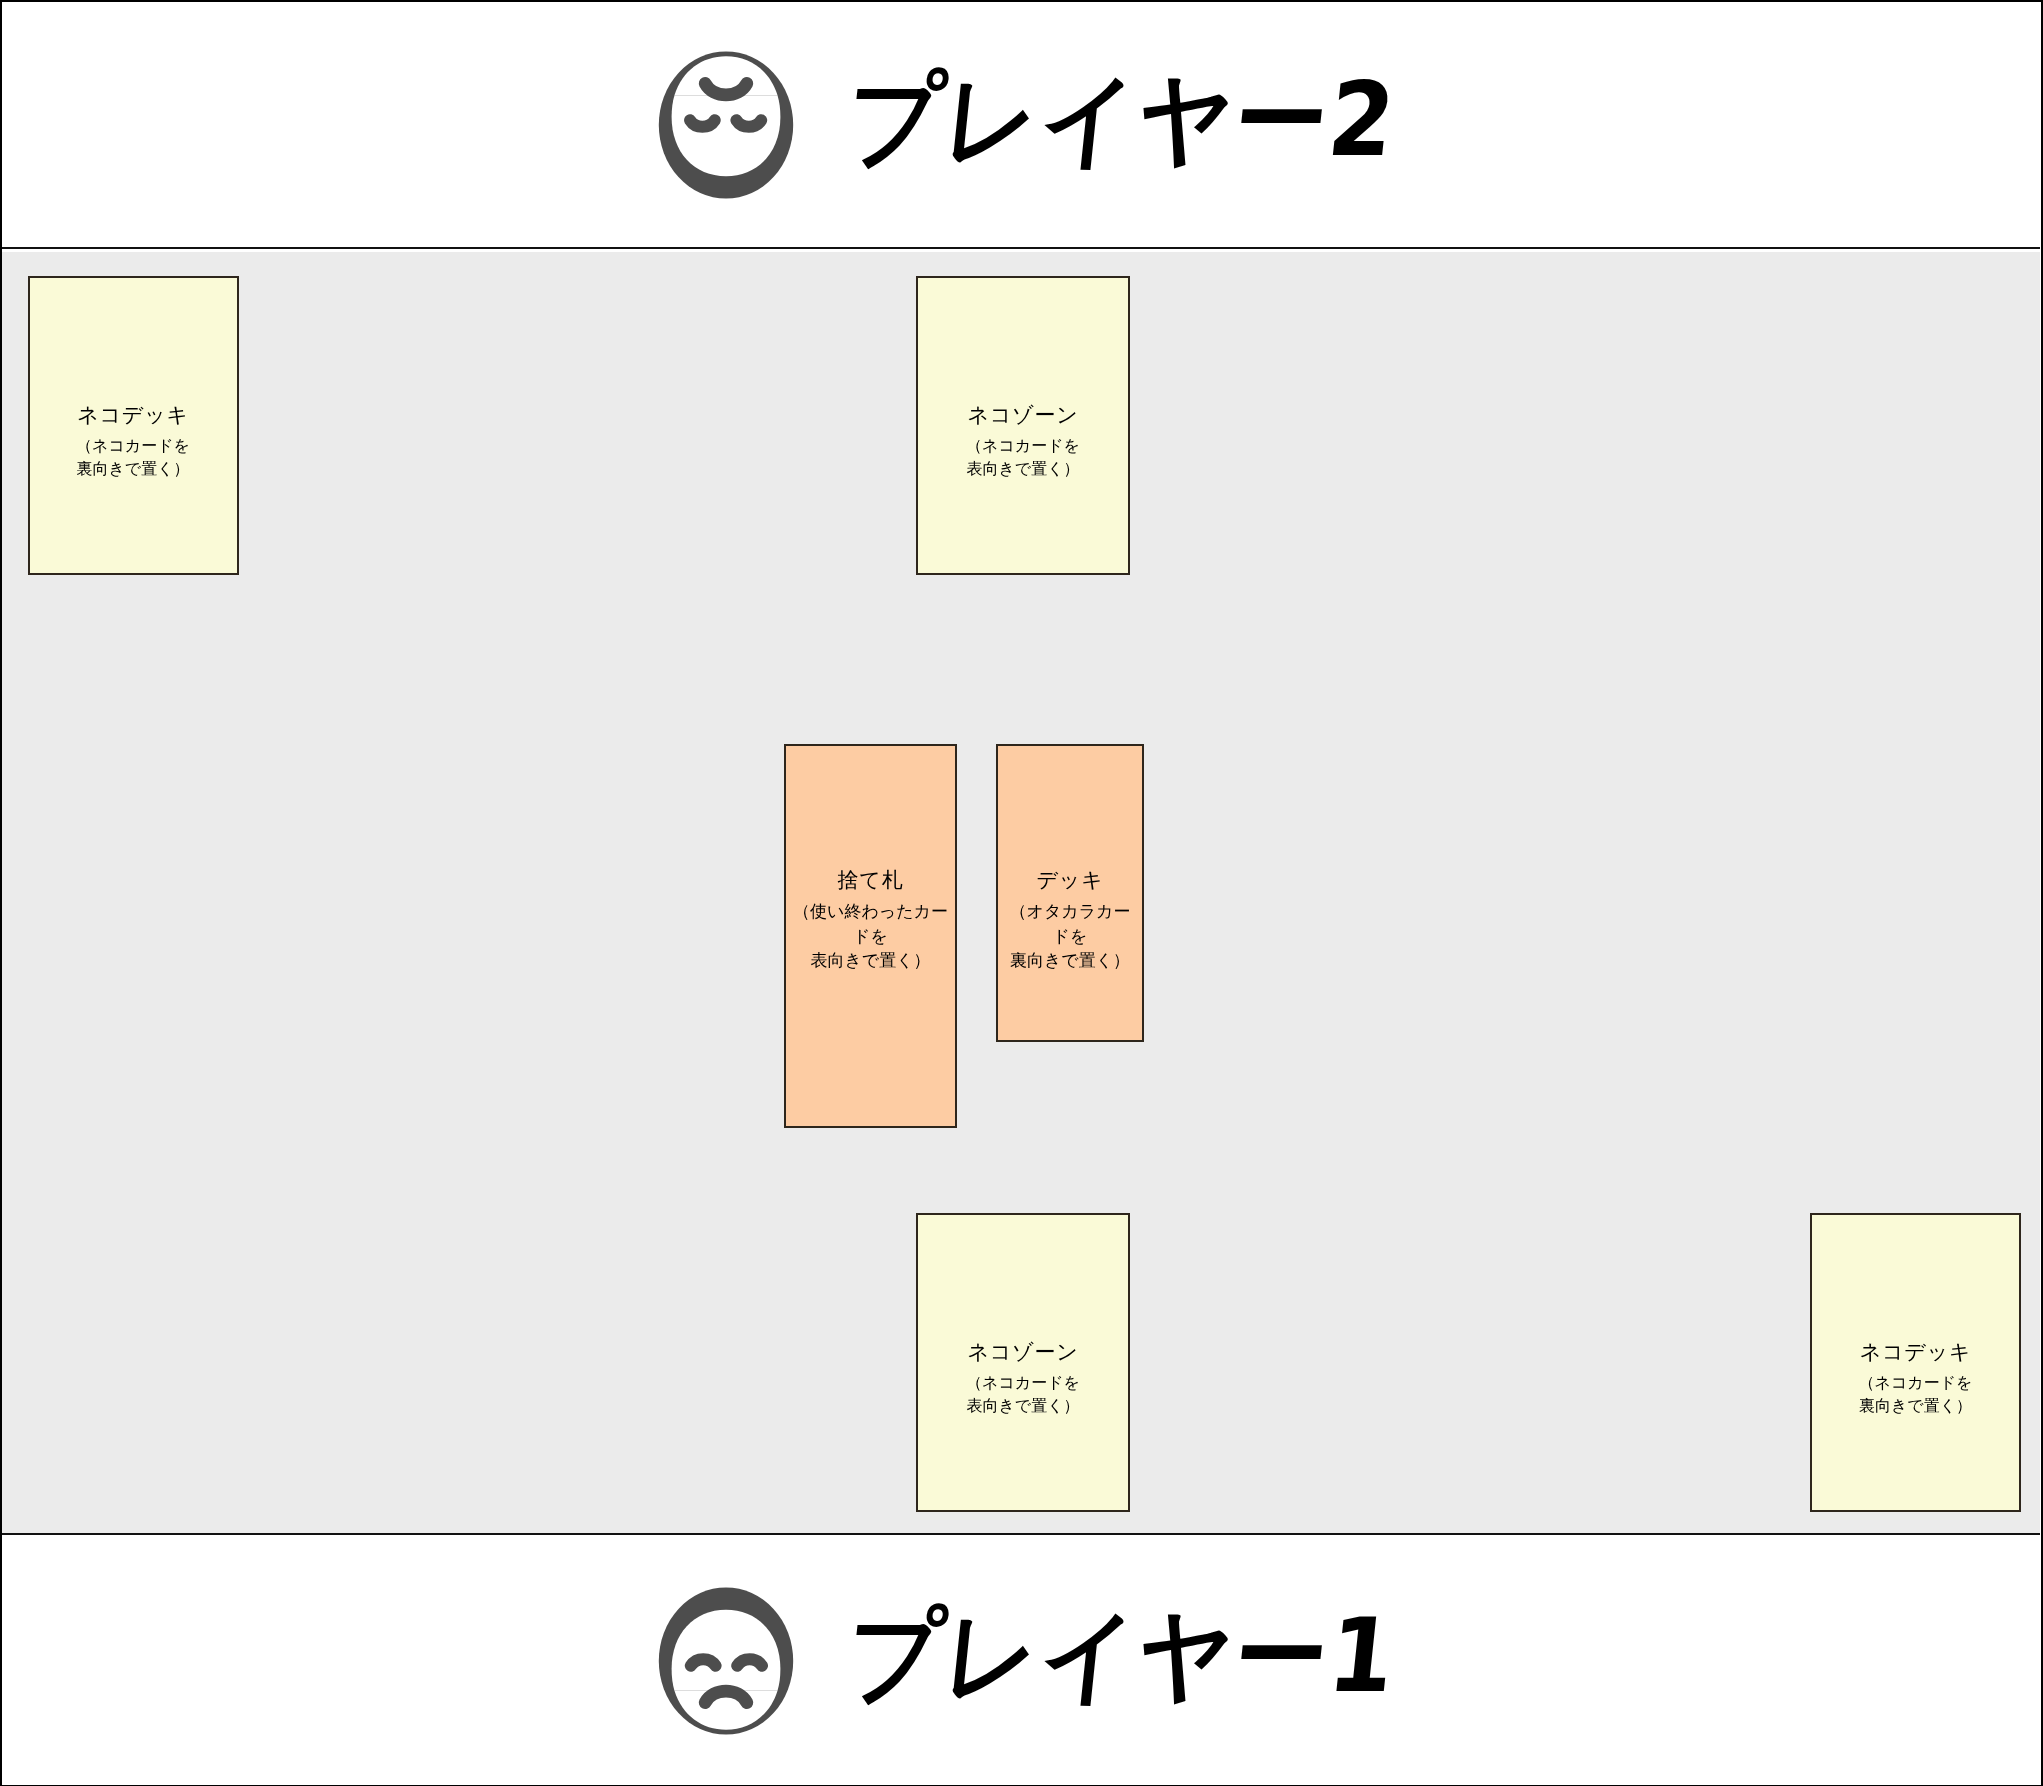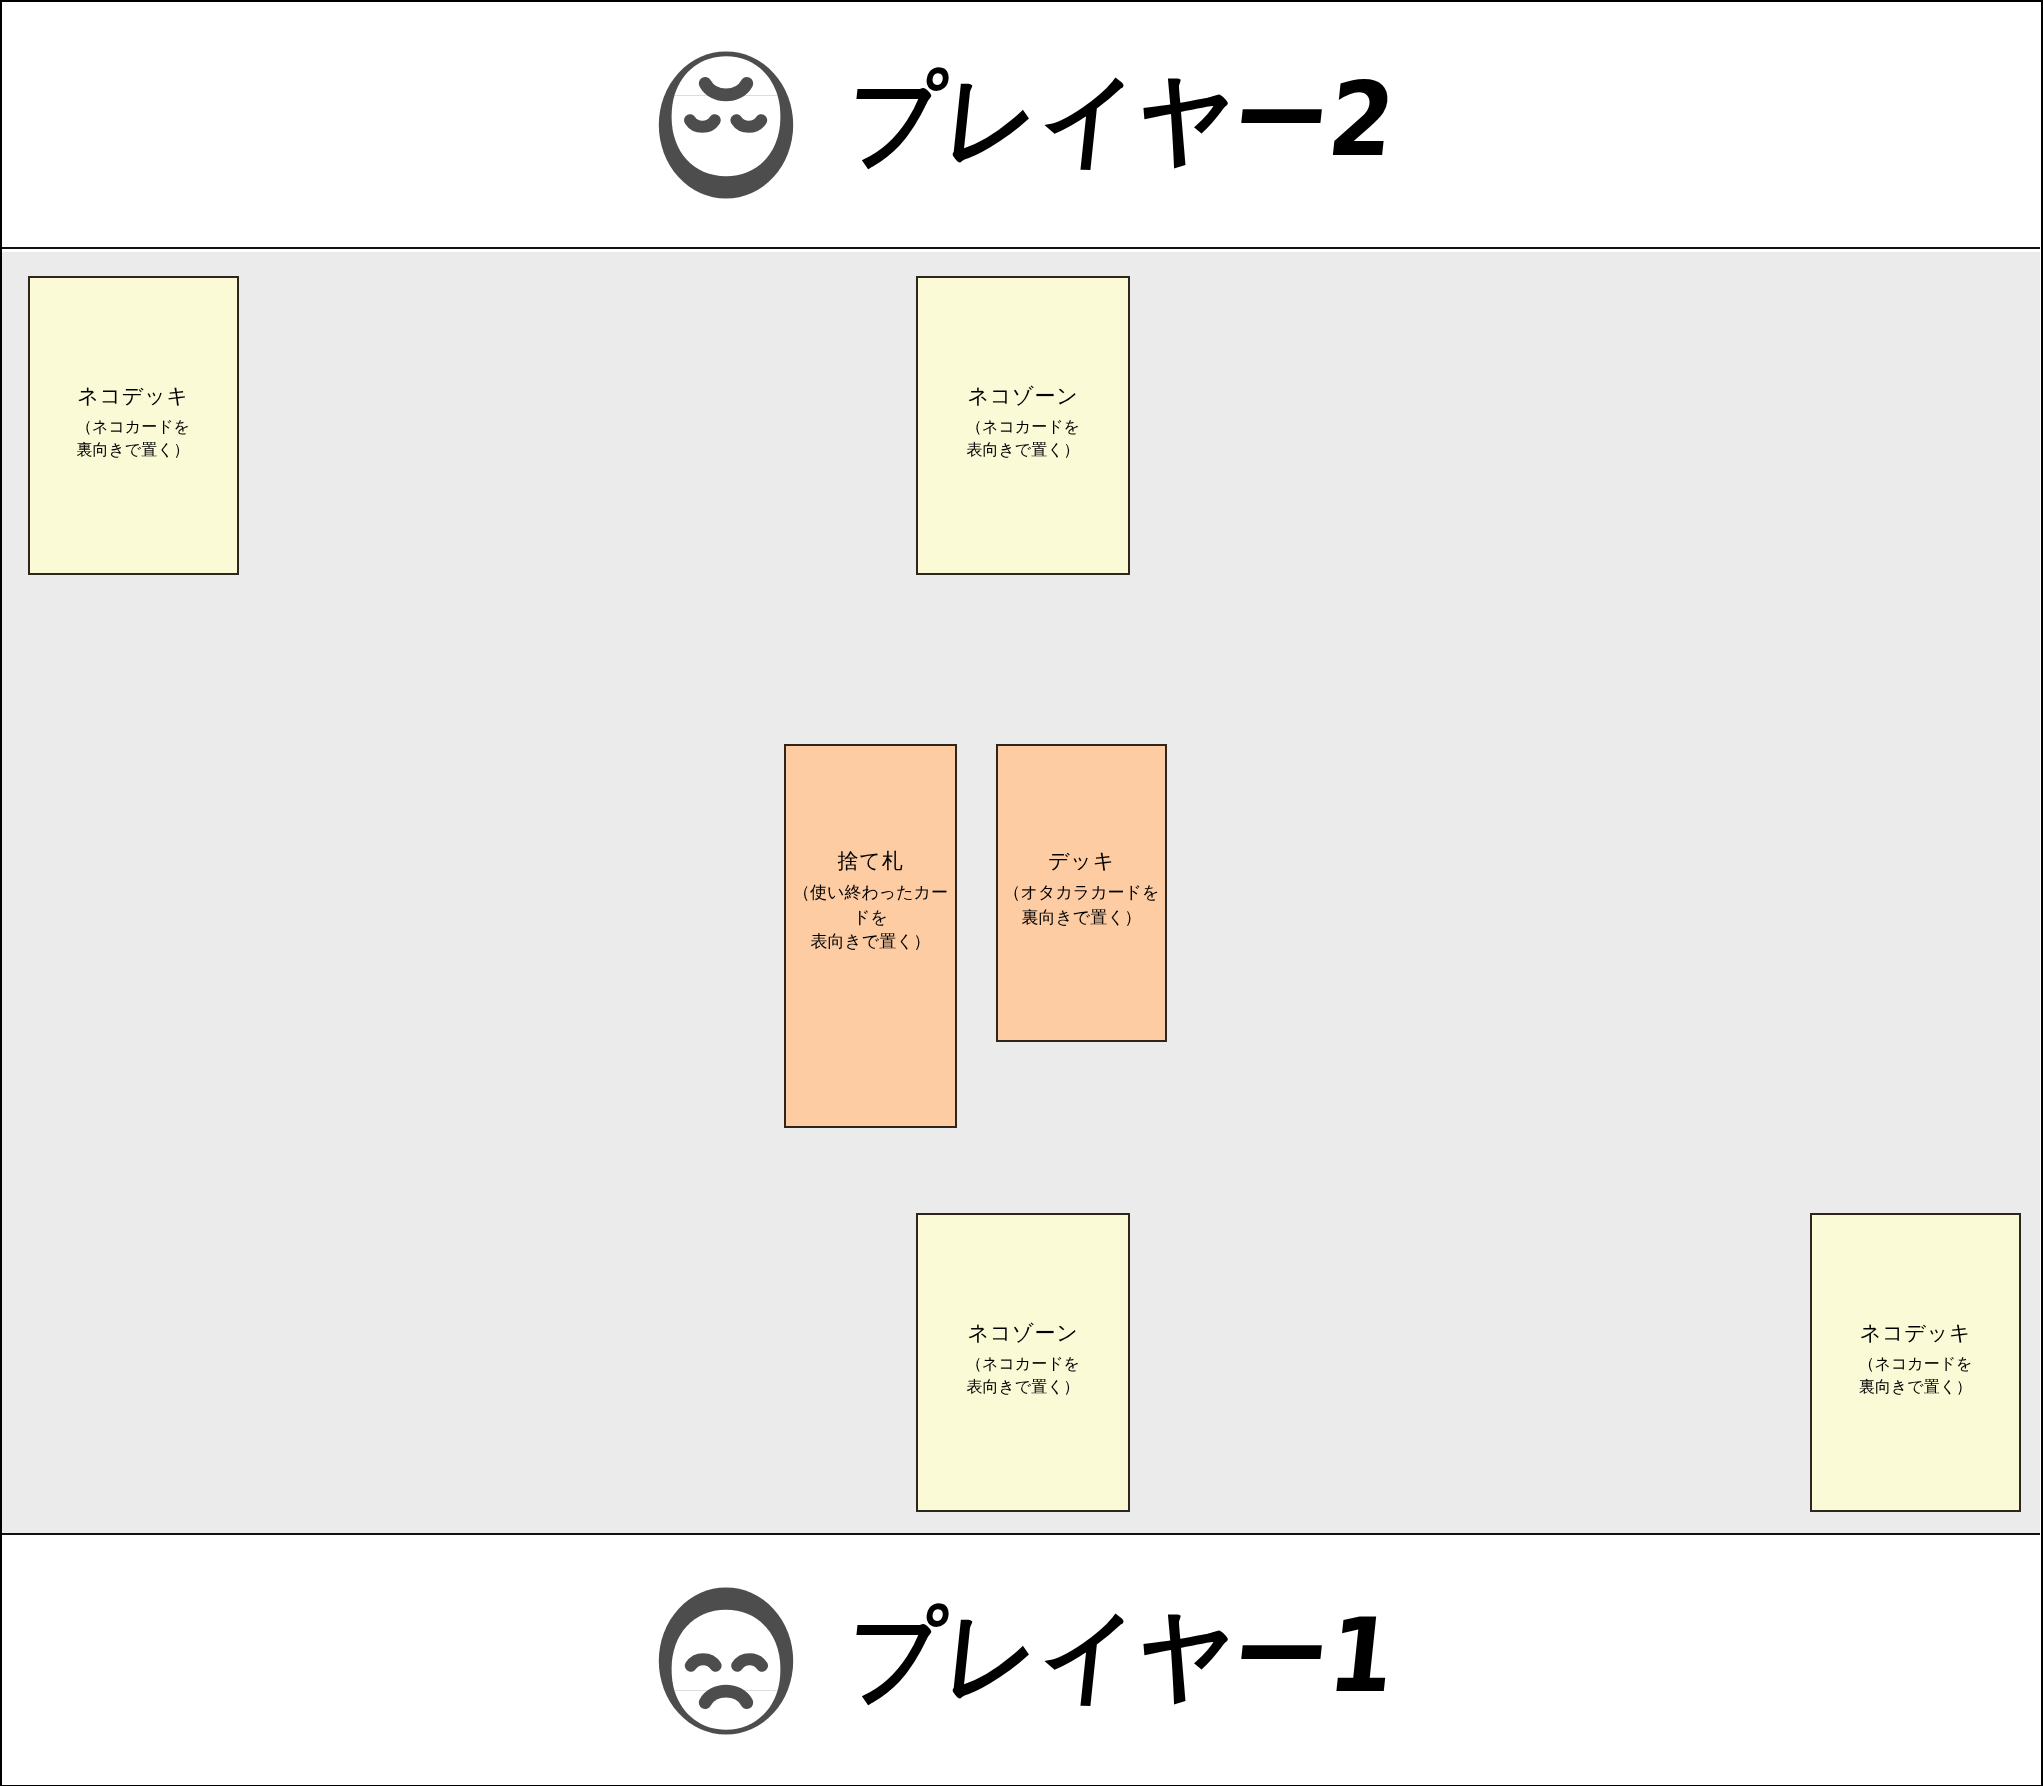--- a/index.html
+++ b/index.html
@@ -91,20 +91,21 @@
     text-align: center;
     color: #000000;
   }
   .card.yellow { background: #fafad7; }
   .card.orange { background: #fdcca3; }
 
   .card-inner {
     width: 100%;
     padding: 0 3.2px;
     box-sizing: border-box;
+    margin-top: 19px;
   }
   .card-title {
     font-family: "DejaVu Sans", sans-serif;
     font-size: 21px;
     line-height: 1.35;
     letter-spacing: 0.8px;
     white-space: nowrap;
   }
   .card-sub {
     font-family: "DejaVu Sans", sans-serif;
@@ -113,21 +114,21 @@
     letter-spacing: 0px;
     margin-top: 4.8px;
     white-space: pre-line;
   }
   .card.wide .card-sub { font-size: 17px; }
 
   
   #card-neko-deck-p2   { left: 25.5px;   top: 24px;   width: 211px; height: 299px; padding-top: 104px; }
   #card-neko-zone-p2   { left: 914px; top: 24px;   width: 214px; height: 299px; padding-top: 104px; }
   #card-discard        { left: 782px;  top: 492px;  width: 173px; height: 384px; padding-top: 101px; }
-  #card-deck           { left: 994px; top: 492px;  width: 171px; height: 298px; padding-top: 101px; }
+  #card-deck           { left: 994px; top: 492px;  width: 148px; height: 298px; padding-top: 101px; }
   #card-neko-zone-p1   { left: 914px; top: 961px; width: 214px; height: 299px; padding-top: 104px; }
   #card-neko-deck-p1   { left: 1808px; top: 961px; width: 211px; height: 299px; padding-top: 104px; }
 </style>
 </head>
 <body>
 
 <div id="board">
 
   <div class="player-band" id="player2-band">
     <svg class="avatar flipped" viewBox="0 0 100 100" aria-hidden="true">

